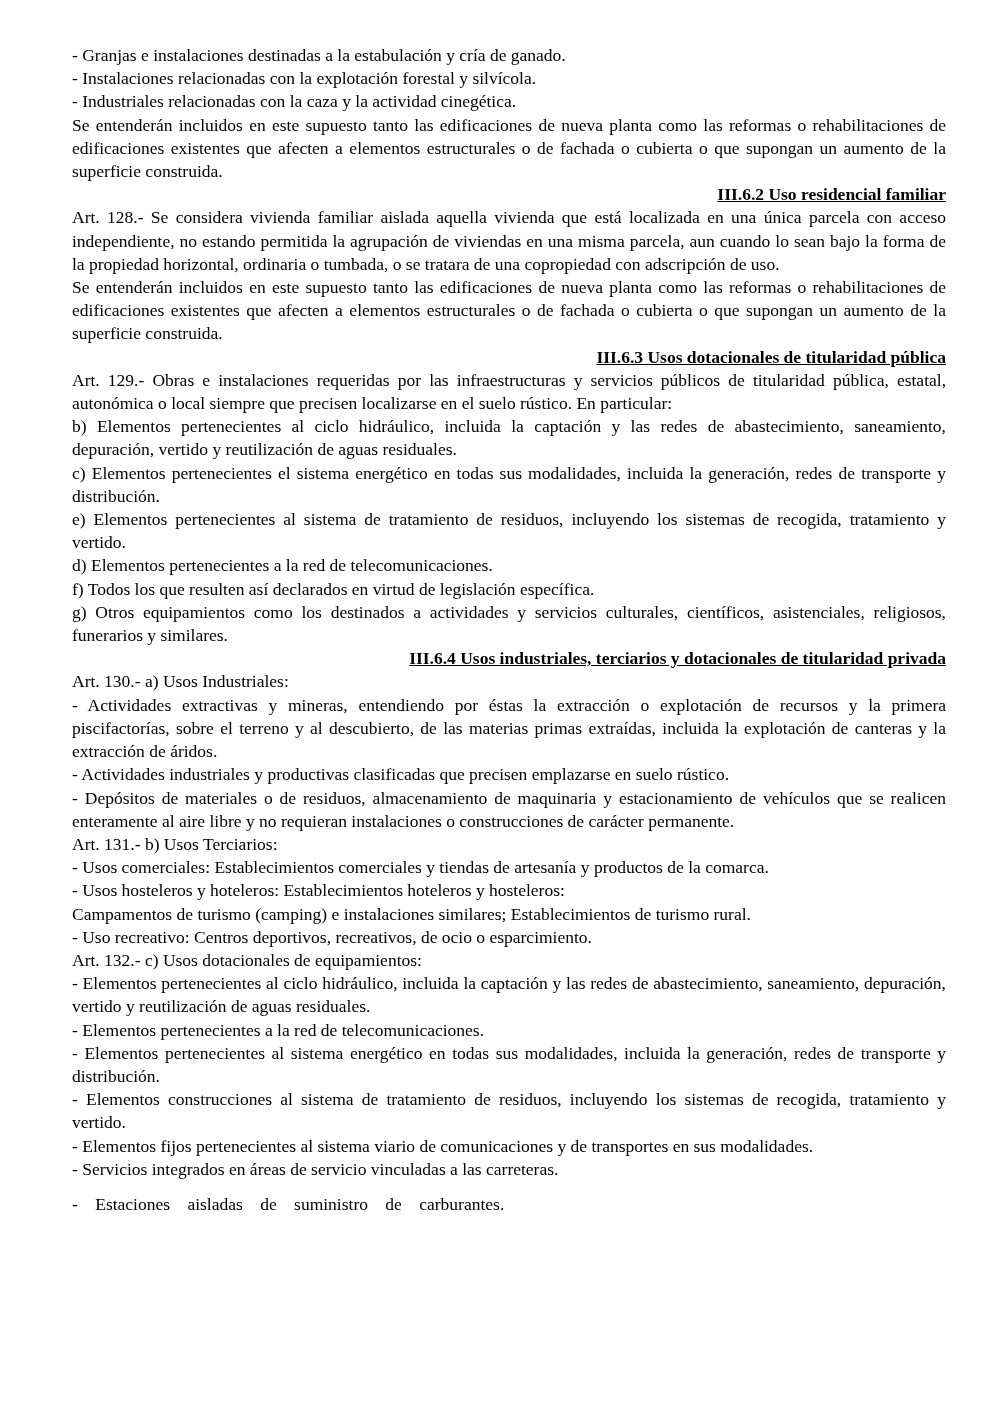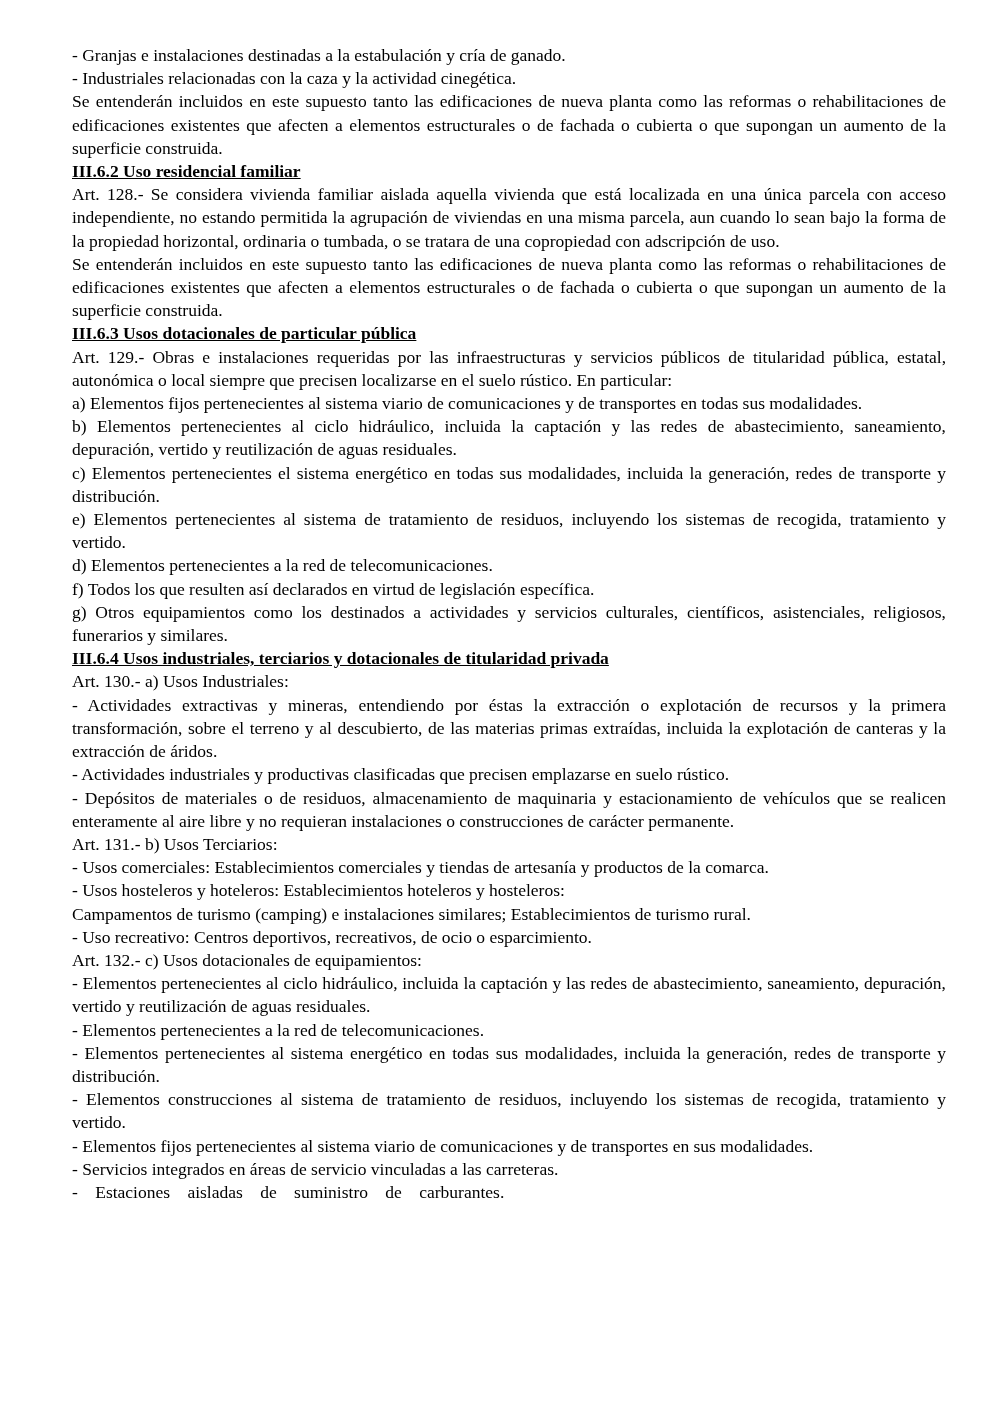--- a/index.html
+++ b/index.html
@@ -25,54 +25,55 @@
     font-size: 17.5px;
     line-height: 23.2px;
   }
   .para {
     margin: 0;
     text-align: justify;
     text-justify: inter-word;
   }
   .para.wide {
     word-spacing: 13px;
+    margin-top: 12px;
   }
   .heading {
     margin: 0;
     font-weight: bold;
     text-decoration: underline;
-    text-align: left;
+    text-align: right;
   }
   .lead {
     font-weight: normal;
   }
 </style>
 </head>
 <body>
 
 <div class="page">
   <div class="content">
       <p class="para">- Granjas e instalaciones destinadas a la estabulación y cría de ganado.</p>
+      <p class="para">- Instalaciones relacionadas con la explotación forestal y silvícola.</p>
       <p class="para">- Industriales relacionadas con la caza y la actividad cinegética.</p>
       <p class="para">Se entenderán incluidos en este supuesto tanto las edificaciones de nueva planta como las reformas o rehabilitaciones de edificaciones existentes que afecten a elementos estructurales o de fachada o cubierta o que supongan un aumento de la superficie construida.</p>
       <p class="heading">III.6.2 Uso residencial familiar</p>
       <p class="para"><span class="lead">Art. 128.-</span> Se considera vivienda familiar aislada aquella vivienda que está localizada en una única parcela con acceso independiente, no estando permitida la agrupación de viviendas en una misma parcela, aun cuando lo sean bajo la forma de la propiedad horizontal, ordinaria o tumbada, o se tratara de una copropiedad con adscripción de uso.</p>
       <p class="para">Se entenderán incluidos en este supuesto tanto las edificaciones de nueva planta como las reformas o rehabilitaciones de edificaciones existentes que afecten a elementos estructurales o de fachada o cubierta o que supongan un aumento de la superficie construida.</p>
-      <p class="heading">III.6.3 Usos dotacionales de particular pública</p>
+      <p class="heading">III.6.3 Usos dotacionales de titularidad pública</p>
       <p class="para"><span class="lead">Art. 129.-</span> Obras e instalaciones requeridas por las infraestructuras y servicios públicos de titularidad pública, estatal, autonómica o local siempre que precisen localizarse en el suelo rústico. En particular:</p>
-      <p class="para">a) Elementos fijos pertenecientes al sistema viario de comunicaciones y de transportes en todas sus modalidades.</p>
       <p class="para">b) Elementos pertenecientes al ciclo hidráulico, incluida la captación y las redes de abastecimiento, saneamiento, depuración, vertido y reutilización de aguas residuales.</p>
       <p class="para">c) Elementos pertenecientes el sistema energético en todas sus modalidades, incluida la generación, redes de transporte y distribución.</p>
       <p class="para">e)  Elementos pertenecientes al sistema de tratamiento de residuos, incluyendo los sistemas de recogida, tratamiento y vertido.</p>
       <p class="para">d) Elementos pertenecientes a la red de telecomunicaciones.</p>
       <p class="para">f) Todos los que resulten así declarados en virtud de legislación específica.</p>
       <p class="para">g) Otros equipamientos como los destinados a actividades y servicios culturales, científicos, asistenciales, religiosos, funerarios y similares.</p>
       <p class="heading">III.6.4 Usos industriales, terciarios y dotacionales de titularidad privada</p>
       <p class="para"><span class="lead">Art. 130.-</span> a) Usos Industriales:</p>
-      <p class="para">- Actividades extractivas y mineras, entendiendo por éstas la extracción o explotación de recursos y la primera transformación, sobre el terreno y al descubierto, de las materias primas extraídas, incluida la explotación de canteras y la extracción de áridos.</p>
+      <p class="para">- Actividades extractivas y mineras, entendiendo por éstas la extracción o explotación de recursos y la primera piscifactorías, sobre el terreno y al descubierto, de las materias primas extraídas, incluida la explotación de canteras y la extracción de áridos.</p>
       <p class="para">- Actividades industriales y productivas clasificadas que precisen emplazarse en suelo rústico.</p>
       <p class="para">- Depósitos de materiales o de residuos, almacenamiento de maquinaria y estacionamiento de vehículos que se realicen enteramente al aire libre y no requieran instalaciones o construcciones de carácter permanente.</p>
       <p class="para"><span class="lead">Art. 131.-</span> b) Usos Terciarios:</p>
       <p class="para">- Usos comerciales: Establecimientos comerciales y tiendas de artesanía y productos de la comarca.</p>
       <p class="para">- Usos hosteleros y hoteleros: Establecimientos hoteleros y hosteleros:</p>
       <p class="para">Campamentos de turismo (camping) e instalaciones similares; Establecimientos de turismo rural.</p>
       <p class="para">- Uso recreativo: Centros deportivos, recreativos, de ocio o esparcimiento.</p>
       <p class="para"><span class="lead">Art. 132.-</span> c) Usos dotacionales de equipamientos:</p>
       <p class="para">- Elementos pertenecientes al ciclo hidráulico, incluida la captación y las redes de abastecimiento, saneamiento, depuración, vertido y reutilización de aguas residuales.</p>
       <p class="para">- Elementos pertenecientes a la red de telecomunicaciones.</p>

